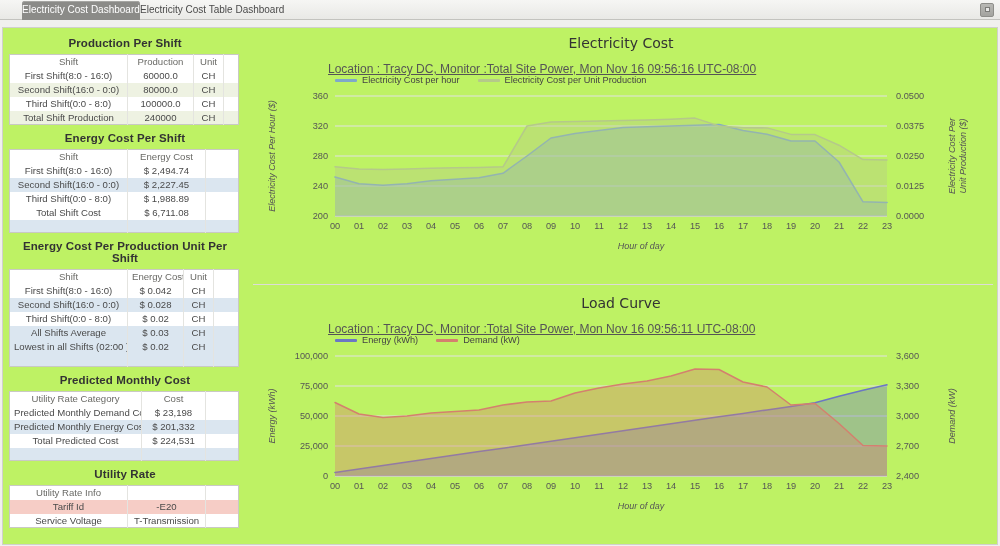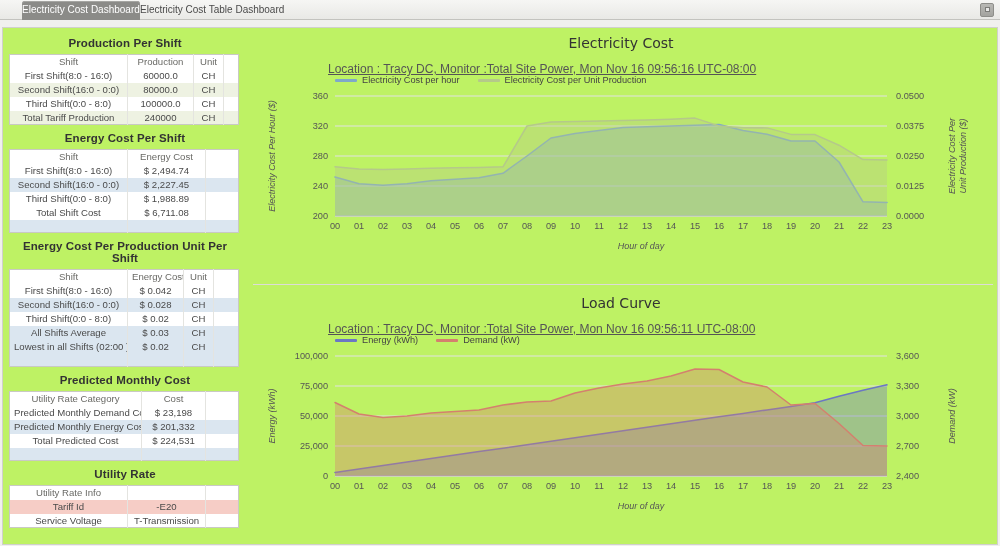--- a/index.html
+++ b/index.html
@@ -151,21 +151,21 @@
           <td>CH</td>
               <td></td>
         </tr>
         <tr class="r2">
           <td>Third Shift(0:0 - 8:0)</td>
           <td>100000.0</td>
           <td>CH</td>
               <td></td>
         </tr>
         <tr class="r3">
-          <td>Total Tariff Production</td>
+          <td>Total Shift Production</td>
           <td>240000</td>
           <td>CH</td>
               <td></td>
         </tr>
       </tbody>
         </table>
 
       <div class="sect-title">Energy Cost Per Shift</div>
       <table class="grid t-blue2">
         <tbody>

